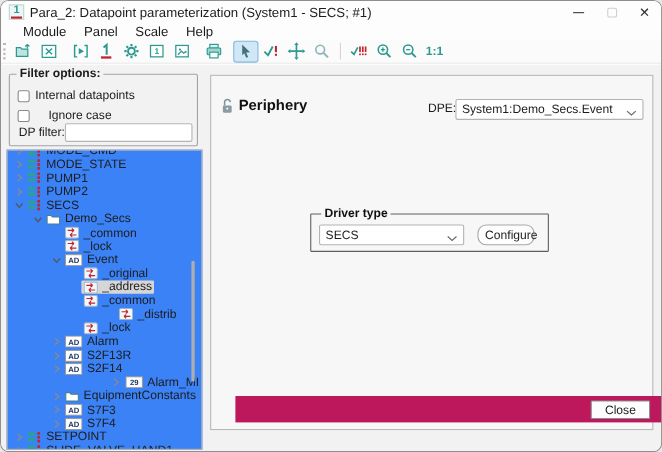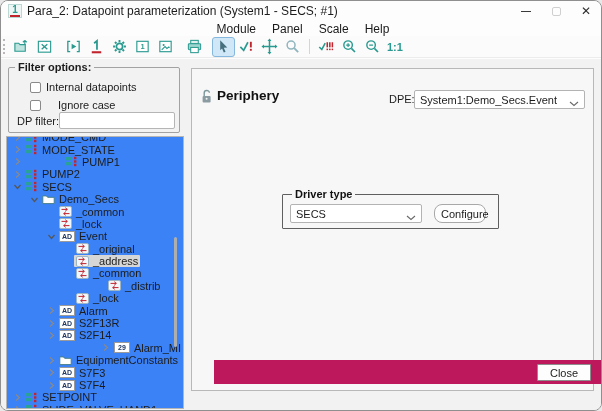--- a/index.html
+++ b/index.html
@@ -15,40 +15,40 @@
     font-weight:bold;color:#2a9a90;line-height:12px;}
   .app-icon .bar{position:absolute;left:1px;bottom:0;width:10px;height:2px;background:#c2242e;}
   .title-text{font-size:12px;color:#1c1c1c;white-space:nowrap;}
   .win-controls{position:absolute;right:0;top:0;height:20px;display:flex;}
   .win-btn{width:30px;height:20px;display:flex;align-items:center;justify-content:center;}
   .min-glyph{width:10px;height:1px;background:#3a3a3a;}
   .max-glyph{width:9px;height:9px;border:1px solid #cfcfcf;border-radius:2px;}
   .close-glyph{font-size:12px;color:#2d2d2d;line-height:1;}
   
   .menubar{position:absolute;left:0;top:20px;width:100%;height:15px;display:flex;align-items:center;
-    background:#fdfdfd;padding-left:4px;justify-content:center;}
+    background:#fdfdfd;padding-left:12px;}
   .menu-item{font-size:12px;color:#1a1a1a;padding:0 8px;cursor:default;}
   
   .toolbar{position:absolute;left:0;top:35px;width:100%;height:22px;background:#fbfbfb;
     display:flex;align-items:center;border-bottom:1px solid #ececec;}
   .tb-grip{width:3px;height:15px;border-left:2px dotted #b8b8b8;margin:0 4px 0 2px;}
   .tb-btn{width:23px;height:20px;display:flex;align-items:center;justify-content:center;flex:0 0 auto;}
   .tb-btn svg{width:17px;height:17px;}
   .tb-btn.active{background:#cfe7f7;border:1px solid #86b7dc;border-radius:3px;}
   .tb-sep{width:1px;height:15px;background:#d5d5d5;margin:0 5px;flex:0 0 auto;}
   .tb-gap{width:6px;flex:0 0 auto;}
   .tb-label{font-size:11px;font-weight:bold;color:#2a9a90;padding:0 3px;}
   
   .content{position:absolute;left:0;top:58px;width:100%;height:353px;background:#f2f2f2;}
   
   .filter-group{position:absolute;left:7px;top:8px;width:172px;height:66px;
     border:1px solid #a2a2a2;border-radius:2px;}
   .filter-legend{position:absolute;left:6px;top:-7px;background:#f2f2f2;padding:0 3px;
     font-size:11px;font-weight:bold;color:#1c1c1c;}
-  .cb-row{position:absolute;left:21px;display:flex;align-items:center;}
+  .cb-row{position:absolute;left:7px;display:flex;align-items:center;}
   .cb-box{width:11px;height:11px;background:#fff;border:1px solid #8a8a8a;border-radius:2px;
     margin-right:5px;flex:0 0 auto;}
   .cb-label{font-size:11px;color:#1c1c1c;}
   .dp-filter-label{position:absolute;left:8px;top:47px;font-size:11px;color:#1c1c1c;}
   .dp-filter-input{position:absolute;left:50px;top:44px;width:116px;height:17px;background:#fff;
     border:1px solid #b5b5b5;border-radius:2px;font-size:11px;padding:0 4px;
     font-family:"Liberation Sans",sans-serif;}
   
   .tree-panel{position:absolute;left:5px;top:77px;width:178px;height:273px;background:#3b82f6;
     border:1px solid #b5b5b5;overflow:hidden;}
@@ -284,21 +284,21 @@
                   <rect x="0.5" y="1" width="6.5" height="3.2" fill="#2aa198"></rect>
                   <rect x="0.5" y="6" width="6.5" height="3.2" fill="#2aa198"></rect>
                   <rect x="9" y="0.8" width="2.4" height="2.4" fill="#c2242e"></rect>
                   <rect x="9" y="4.3" width="2.4" height="2.4" fill="#c2242e"></rect>
                   <rect x="9" y="7.8" width="2.4" height="2.4" fill="#c2242e"></rect>
                 </svg>
               </span>
               <span>MODE_STATE</span>
             </span>
           </div>
-          <div class="tree-row" style="padding-left: 4px; gap: 40px;">
+          <div class="tree-row" style="padding-left: 4px;">
             <span class="expander">
               <svg width="9" height="9" viewBox="0 0 9 9">
                 <path d="M3 1.5 L6.5 4.5 L3 7.5" fill="none" stroke="#8a8a8a" stroke-width="1.2"></path>
               </svg>
             </span>
             <span class="rc">
               <span class="tree-icon">
                 <svg width="13" height="11" viewBox="0 0 13 11">
                   <rect x="0.5" y="1" width="6.5" height="3.2" fill="#2aa198"></rect>
                   <rect x="0.5" y="6" width="6.5" height="3.2" fill="#2aa198"></rect>

